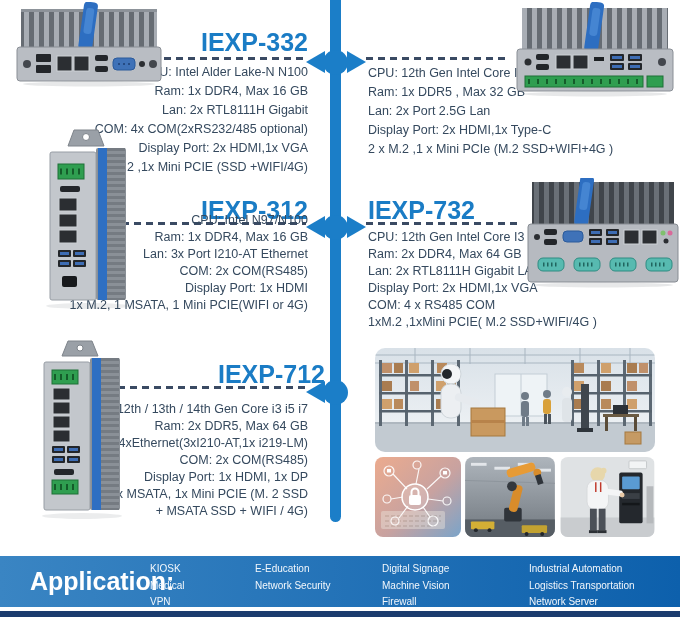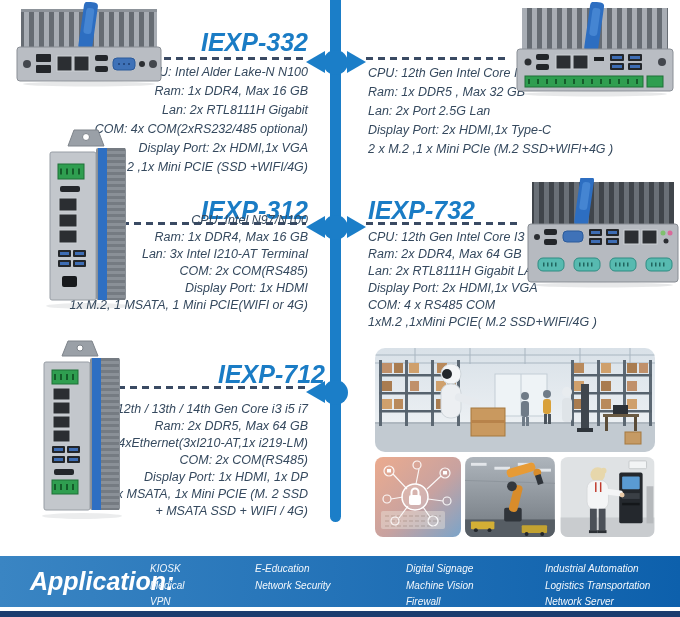--- a/index.html
+++ b/index.html
@@ -1,17 +1,17 @@
 <!DOCTYPE html>
 <html><head>
 <meta charset="utf-8">
 <style>
   html,body{margin:0;padding:0;background:#ffffff;}
   .canvas{position:relative;width:680px;height:617px;background:#ffffff;overflow:hidden;
-          font-family:"Liberation Sans",sans-serif;font-style:italic;}
+          font-family:"Liberation Sans",sans-serif;}
   
   .timeline{position:absolute;left:330px;top:0;width:11px;height:522px;background:#1b7ec8;
             border-radius:0 0 6px 6px;}
   .node{position:absolute;left:323px;width:25px;height:25px;border-radius:50%;background:#1b7ec8;}
   .tri{position:absolute;width:0;height:0;border-top:11px solid transparent;border-bottom:11px solid transparent;}
   .tri-left{border-right:19px solid #1b7ec8;}
   .tri-right{border-left:19px solid #1b7ec8;}
   .dash{position:absolute;height:2.5px;
         background:repeating-linear-gradient(90deg,#3a4a63 0 7px,transparent 7px 12px);}
   
@@ -96,21 +96,21 @@
   <div class="specs lh19" style="left:368px;top:64px;width:285px">
       <div class="spec-line">CPU: 12th Gen Intel Core I5 I7</div>
       <div class="spec-line">Ram: 1x DDR5 , Max 32 GB</div>
       <div class="spec-line">Lan: 2x Port 2.5G Lan</div>
       <div class="spec-line">Display Port: 2x HDMI,1x Type-C</div>
       <div class="spec-line">2 x M.2 ,1 x Mini PCIe (M.2 SSD+WIFI+4G )</div>
     </div>
   <div class="specs align-r lh17" style="right:372px;top:212px;width:260px">
       <div class="spec-line">CPU: Intel N97/N100</div>
       <div class="spec-line">Ram: 1x DDR4, Max 16 GB</div>
-      <div class="spec-line">Lan: 3x Intel I210-AT Terminal</div>
+      <div class="spec-line">Lan: 3x Port I210-AT Ethernet</div>
       <div class="spec-line">COM: 2x COM(RS485)</div>
       <div class="spec-line">Display Port: 1x HDMI</div>
       <div class="spec-line">1x M.2, 1 MSATA, 1 Mini PCIE(WIFI or 4G)</div>
     </div>
   <div class="specs lh17" style="left:368px;top:229px;width:285px">
       <div class="spec-line">CPU: 12th Gen Intel Core I3 I5 I7</div>
       <div class="spec-line">Ram: 2x DDR4, Max 64 GB</div>
       <div class="spec-line">Lan: 2x RTL8111H Gigabit LAN</div>
       <div class="spec-line">Display Port: 2x HDMI,1x VGA</div>
       <div class="spec-line">COM: 4 x RS485 COM</div>
@@ -440,26 +440,26 @@
     <div class="app-label">Application:</div>
     <div class="app-col" style="left:150px">
         <div class="app-line">KIOSK</div>
         <div class="app-line">Medical</div>
         <div class="app-line">VPN</div>
       </div>
     <div class="app-col" style="left:255px">
         <div class="app-line">E-Education</div>
         <div class="app-line">Network Security</div>
       </div>
-    <div class="app-col" style="left:406px">
+    <div class="app-col" style="left:382px">
         <div class="app-line">Digital Signage</div>
         <div class="app-line">Machine Vision</div>
         <div class="app-line">Firewall</div>
       </div>
-    <div class="app-col" style="left:545px">
+    <div class="app-col" style="left:529px">
         <div class="app-line">Industrial Automation</div>
         <div class="app-line">Logistics Transportation</div>
         <div class="app-line">Network Server</div>
       </div>
   </div>
   <div class="footer-strip"></div>
 
 </div>
 
 </body></html>

